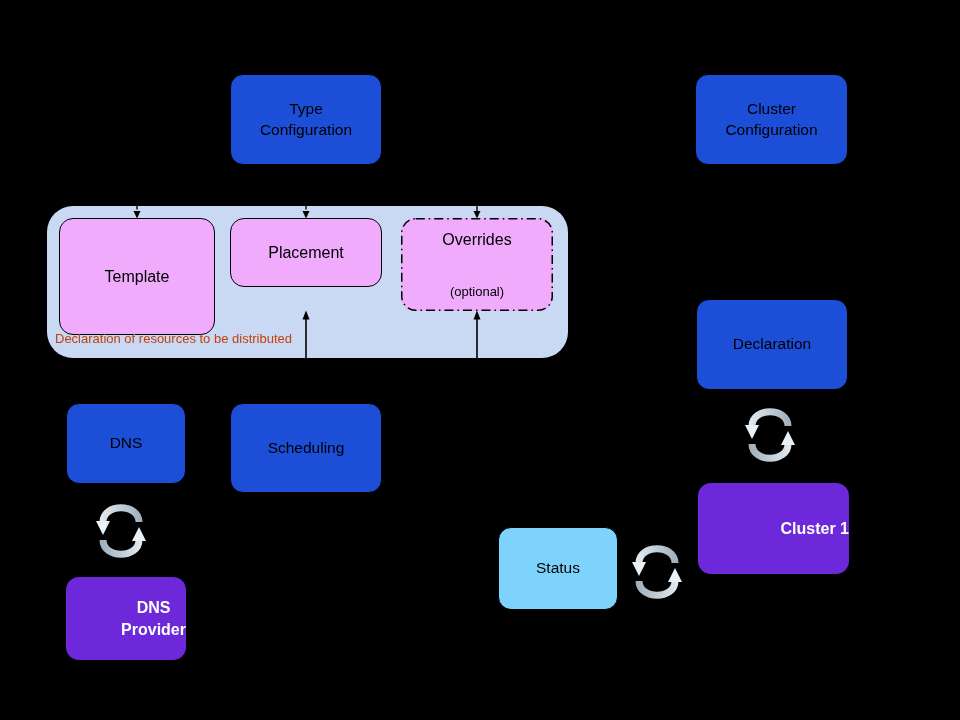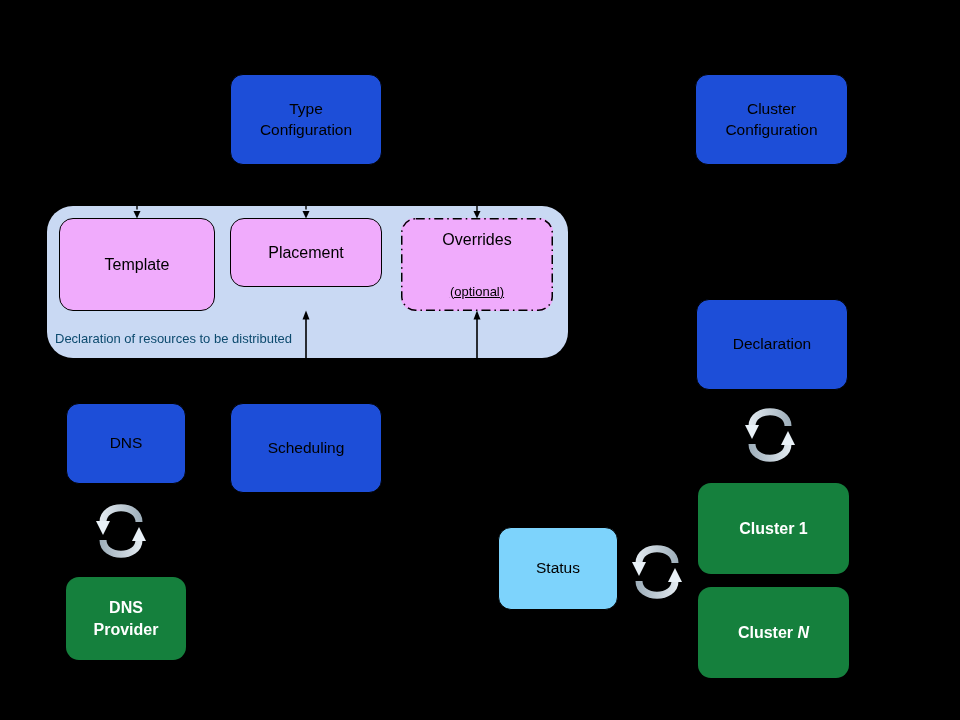--- a/index.html
+++ b/index.html
@@ -9,32 +9,32 @@
   }
   .node{
     position:absolute;display:flex;align-items:center;justify-content:center;
     text-align:center;box-sizing:border-box;
   }
   .node .lbl{white-space:pre-line;line-height:1.32;}
   .light{background:#1d4ed8;border:1px solid #000;border-radius:13px;font-size:15.5px;}
   .muted{background:#7dd3fc;}
   .inner{background:#f0abfc;border:1.5px solid #000;border-radius:14px;font-size:16px;}
   .noborder{border:none;}
-  .blue{background:#15803d;color:#fff;border-radius:13px;font-weight:bold;font-size:16px;}
+  .blue{background:#6d28d9;color:#fff;border-radius:13px;font-weight:bold;font-size:16px;justify-content:flex-end;}
   .container-box{
     position:absolute;left:47px;top:206px;width:521px;height:152px;
     background:#c9d9f3;border-radius:26px;
   }
   .container-note{
-    position:absolute;left:8px;top:125px;font-size:13px;color:#0c4a6e;text-align:center;
+    position:absolute;left:8px;top:125px;font-size:13px;color:#c2410c;text-align:center;
   }
   .arrows-svg{position:absolute;left:0;top:0;pointer-events:none;}
   .overrides-border{position:absolute;left:0;top:0;width:100%;height:100%;}
   .ov-title{font-size:16px;display:block;}
-  .ov-sub{font-size:13px;display:block;margin-top:11px;text-decoration:underline;}
+  .ov-sub{font-size:13px;display:block;margin-top:11px;}
   .sync{position:absolute;}
   .it{font-style:italic;font-weight:bold;}
 </style>
 </head>
 <body>
 
 <div class="stage">
 
   <svg width="0" height="0" style="position:absolute" aria-hidden="true">
     <defs>
@@ -69,21 +69,21 @@
       <polygon points="255.5,5 262.5,5 259,12.5" fill="#000"></polygon>
       <line x1="430" y1="0" x2="430" y2="5" stroke="#000" stroke-width="1.4" stroke-dasharray="6 3 1.5 3"></line>
       <polygon points="426.5,5 433.5,5 430,12.5" fill="#000"></polygon>
 
       <line x1="259" y1="152" x2="259" y2="113" stroke="#000" stroke-width="1.6"></line>
       <polygon points="255.5,113.5 262.5,113.5 259,104.5" fill="#000"></polygon>
       <line x1="430" y1="152" x2="430" y2="113" stroke="#000" stroke-width="1.6"></line>
       <polygon points="426.5,113.5 433.5,113.5 430,104.5" fill="#000"></polygon>
     </svg>
 
-    <div class="node inner" style="left:12px;top:12px;width:156px;height:93px">
+    <div class="node inner" style="left:12px;top:12px;width:156px;height:117px">
       <span class="lbl">Template</span>
     </div>
 
     <div class="node inner" style="left:183px;top:12px;width:152px;height:69px">
       <span class="lbl">Placement</span>
     </div>
 
     <div class="node inner noborder" style="left:354px;top:12px;width:152px;height:93px">
       <svg class="overrides-border" viewBox="0 0 152 93" preserveAspectRatio="none">
         <rect x="0.75" y="0.75" width="150.5" height="91.5" rx="14" ry="14" fill="none" stroke="#000" stroke-width="1.5" stroke-dasharray="9 4 1.5 4"></rect>
@@ -126,23 +126,20 @@
     <path d="M 45 27 C 45 8, 9 8, 9 27" fill="none" stroke="url(#gTop)" stroke-width="7"></path>
     <polygon points="2,26 16,26 9,40" fill="#e9f1f7"></polygon>
     <path d="M 9 45 C 9 64, 45 64, 45 45" fill="none" stroke="url(#gBot)" stroke-width="7"></path>
     <polygon points="38,46 52,46 45,32" fill="#e9f1f7"></polygon>
   </svg>
 
   <div class="node blue" style="left:698px;top:483px;width:151px;height:91px">
     <span class="lbl">Cluster 1</span>
   </div>
 
-  <div class="node blue" style="left:698px;top:587px;width:151px;height:91px">
-    <span class="lbl"><span>Cluster </span><span class="it">N</span></span>
-  </div>
 
   <div class="node light muted" style="left:498px;top:527px;width:120px;height:83px">
     <span class="lbl">Status</span>
   </div>
 
   <svg class="sync" style="left:630px;top:536px" width="54" height="72" viewBox="0 0 54 72">
     <path d="M 45 27 C 45 8, 9 8, 9 27" fill="none" stroke="url(#gTop)" stroke-width="7"></path>
     <polygon points="2,26 16,26 9,40" fill="#e9f1f7"></polygon>
     <path d="M 9 45 C 9 64, 45 64, 45 45" fill="none" stroke="url(#gBot)" stroke-width="7"></path>
     <polygon points="38,46 52,46 45,32" fill="#e9f1f7"></polygon>

